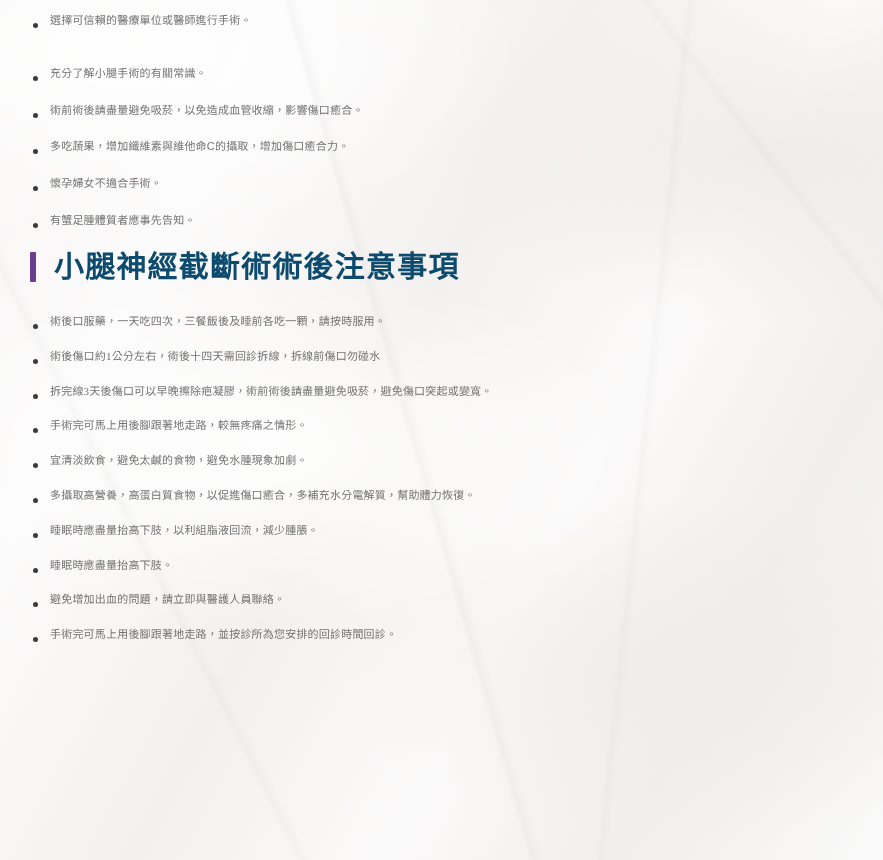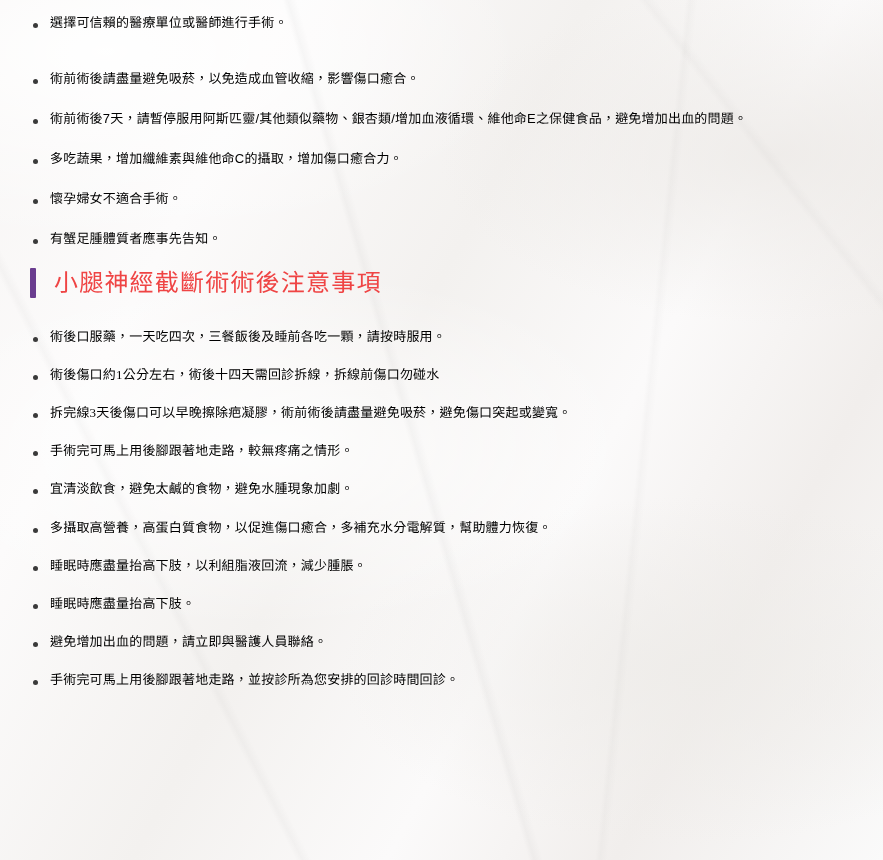--- a/index.html
+++ b/index.html
@@ -42,23 +42,23 @@
     padding: 0 20px 0 18px;
   }
   ul.bullet-list {
     list-style: none;
     margin: 0;
     padding: 0;
   }
   ul.bullet-list li {
     position: relative;
     padding-left: 32px;
-    font-size: 13px;
+    font-size: 11px;
     line-height: 1.62;
-    color: #000000;
+    color: #737373;
     letter-spacing: 0.2px;
   }
   ul.bullet-list li::before {
     content: "";
     position: absolute;
     left: 15px;
     top: 11px;
     width: 5px;
     height: 5px;
     border-radius: 50%;
@@ -76,41 +76,41 @@
   }
   .section-heading .bar {
     width: 6px;
     height: 30px;
     background: #6a3d8f;
     border-radius: 1px;
     margin-right: 18px;
     flex: 0 0 auto;
   }
   .section-heading .heading-text {
-    font-size: 24px;
-    font-weight: normal;
-    color: #ef4444;
+    font-size: 30px;
+    font-weight: bold;
+    color: #0c4a6e;
     letter-spacing: 1.2px;
     line-height: 1.2;
   }
   .spacer-top { height: 12px; }
 </style>
 </head>
 <body>
 
 <div class="paper-bg"></div>
 
 <div class="content">
 
   <div class="spacer-top"></div>
 
   <ul class="bullet-list list-top">
     <li><span>選擇可信賴的醫療單位或醫師進行手術。</span></li>
+    <li><span>充分了解小腿手術的有關常識。</span></li>
     <li><span>術前術後請盡量避免吸菸，以免造成血管收縮，影響傷口癒合。</span></li>
-    <li><span>術前術後7天，請暫停服用阿斯匹靈/其他類似藥物、銀杏類/增加血液循環、維他命E之保健食品，避免增加出血的問題。</span></li>
     <li><span>多吃蔬果，增加纖維素與維他命C的攝取，增加傷口癒合力。</span></li>
     <li><span>懷孕婦女不適合手術。</span></li>
     <li><span>有蟹足腫體質者應事先告知。</span></li>
   </ul>
 
   <div class="section-heading">
     <span class="bar"></span>
     <span class="heading-text">小腿神經截斷術術後注意事項</span>
   </div>
 

